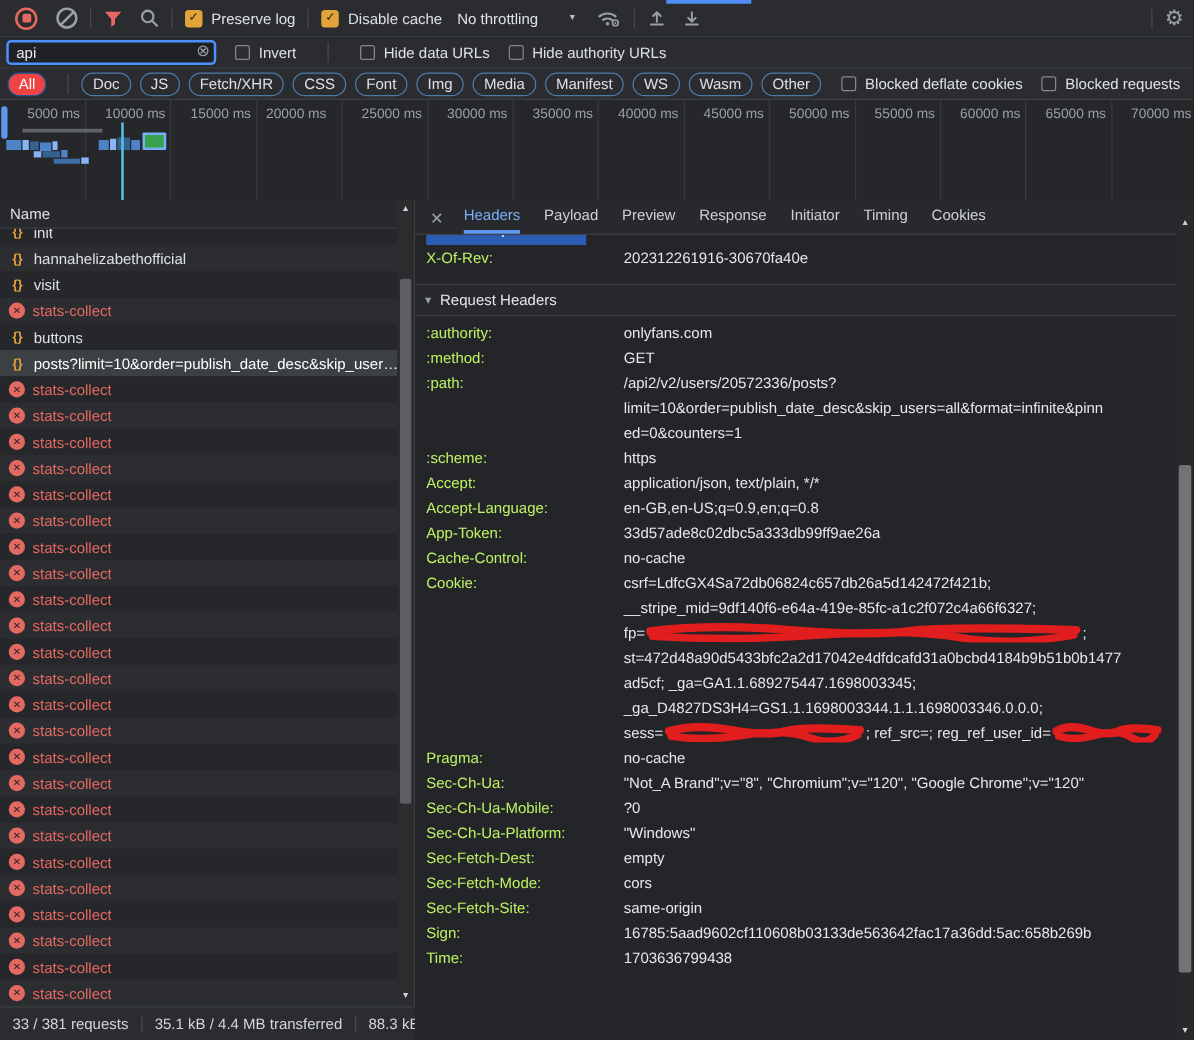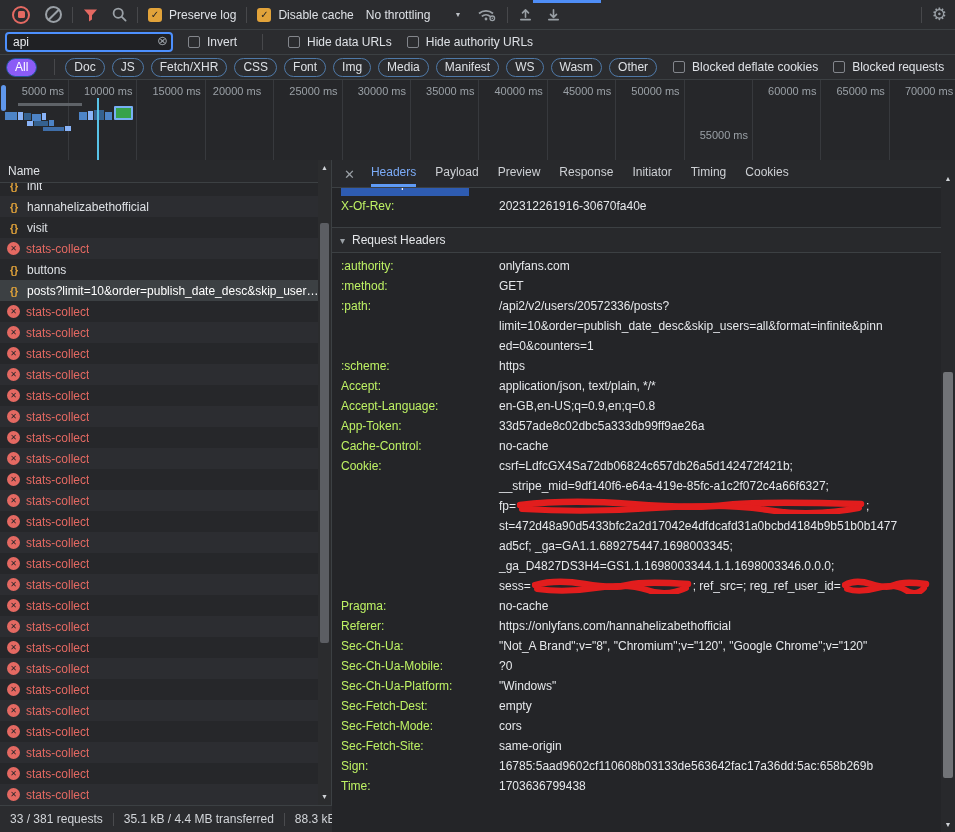--- a/index.html
+++ b/index.html
@@ -34,21 +34,21 @@
   .clearx{position:absolute;right:5px;top:2px;color:#9aa0a6;font-size:13px;line-height:1}
   .checkgroup{display:flex;align-items:center;gap:15px;margin-left:15px}
   .cbwrap{display:flex;align-items:center;gap:7px;white-space:nowrap}
   .cblabel{color:#dee1e6}
   
   .chipsbar{position:absolute;left:0;top:55px;width:955px;height:25px;background:#2b2c2f;
             border-bottom:1px solid #3c4043;display:flex;align-items:center;box-sizing:border-box}
   #chips{display:flex;align-items:center;margin-left:6px}
   .chip{height:17px;line-height:16px;padding:0 8px;border:1px solid #4f79a7;border-radius:10px;
         color:#dde0e4;margin-right:7px;white-space:nowrap;box-sizing:content-box}
-  .chip.sel{background:#8b5cf6;border-color:#215597;color:#fff}
+  .chip.sel{background:#ef4444;border-color:#215597;color:#fff}
   
   .timeline{position:absolute;left:0;top:80px;width:955px;height:80px;background:#26272a;
             border-bottom:1px solid #3c4043;overflow:hidden}
   .gl{position:absolute;top:0;bottom:0;width:1px;background:#37393d}
   .tl-label{position:absolute;top:5px;width:58px;text-align:right;color:#9aa0a6;font-size:11px;white-space:nowrap}
   .bar{position:absolute}
   .marker{position:absolute;top:18px;bottom:0;width:2px;background:#58c3e8}
   .handle{position:absolute;left:1px;top:5px;width:5px;height:26px;background:#5f97ec;border-radius:3px}
   .selbox{position:absolute;background:#37a24b;border:2px solid #77b0f4;box-sizing:border-box;border-radius:1px}
   
@@ -226,21 +226,21 @@
       <div class="tl-label" style="left: 6px;">5000 ms</div>
       <div class="tl-label" style="left: 74.4px;">10000 ms</div>
       <div class="tl-label" style="left: 142.8px;">15000 ms</div>
       <div class="tl-label" style="left: 208px; text-align: center;">20000 ms</div>
       <div class="tl-label" style="left: 279.6px;">25000 ms</div>
       <div class="tl-label" style="left: 348px;">30000 ms</div>
       <div class="tl-label" style="left: 416.4px;">35000 ms</div>
       <div class="tl-label" style="left: 484.8px;">40000 ms</div>
       <div class="tl-label" style="left: 553.2px;">45000 ms</div>
       <div class="tl-label" style="left: 621.6px;">50000 ms</div>
-      <div class="tl-label" style="left: 690px; margin-top: 44px;">55000 ms</div>
+      <div class="tl-label" style="left: 690px;">55000 ms</div>
       <div class="tl-label" style="left: 758.4px;">60000 ms</div>
       <div class="tl-label" style="left: 826.8px;">65000 ms</div>
       <div class="tl-label" style="left: 895.2px;">70000 ms</div>
       <div class="bar" style="left: 18px; top: 23px; width: 64px; height: 3px; background: rgb(95, 99, 104);"></div>
       <div class="bar" style="left: 5px; top: 32px; width: 12px; height: 8px; background: rgb(77, 132, 199);"></div>
       <div class="bar" style="left: 18px; top: 32px; width: 5px; height: 8px; background: rgb(138, 180, 248);"></div>
       <div class="bar" style="left: 24px; top: 33px; width: 7px; height: 7px; background: rgb(53, 97, 143);"></div>
       <div class="bar" style="left: 32px; top: 34px; width: 9px; height: 7px; background: rgb(77, 132, 199);"></div>
       <div class="bar" style="left: 42px; top: 33px; width: 4px; height: 7px; background: rgb(138, 180, 248);"></div>
       <div class="bar" style="left: 27px; top: 41px; width: 6px; height: 5px; background: rgb(138, 180, 248);"></div>
@@ -479,24 +479,20 @@
                     <path d="M3 7 Q 13.2 1 29.040000000000003 6 T 52.8 7 T 84 6" fill="none" stroke="#e21d1d" stroke-width="6.5" stroke-linecap="round"></path>
                     <path d="M5 11 Q 17.6 15 35.2 10 T 63.36 12 T 82 10" fill="none" stroke="#e21d1d" stroke-width="6" stroke-linecap="round"></path>
                   </svg></span></div>
             </div>
           </div>
           <div class="hrow">
             <span class="hkey">Pragma:</span>
             <div class="hval">no-cache</div>
           </div>
           <div class="hrow">
-            <span class="hkey">Referer:</span>
-            <div class="hval">https://onlyfans.com/hannahelizabethofficial</div>
-          </div>
-          <div class="hrow">
             <span class="hkey">Sec-Ch-Ua:</span>
             <div class="hval">"Not_A Brand";v="8", "Chromium";v="120", "Google Chrome";v="120"</div>
           </div>
           <div class="hrow">
             <span class="hkey">Sec-Ch-Ua-Mobile:</span>
             <div class="hval">?0</div>
           </div>
           <div class="hrow">
             <span class="hkey">Sec-Ch-Ua-Platform:</span>
             <div class="hval">"Windows"</div>

